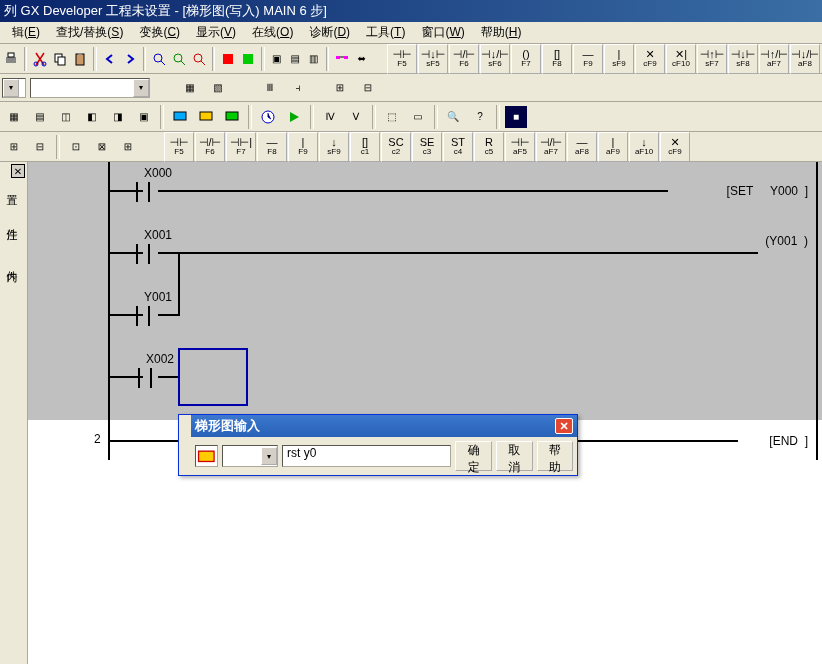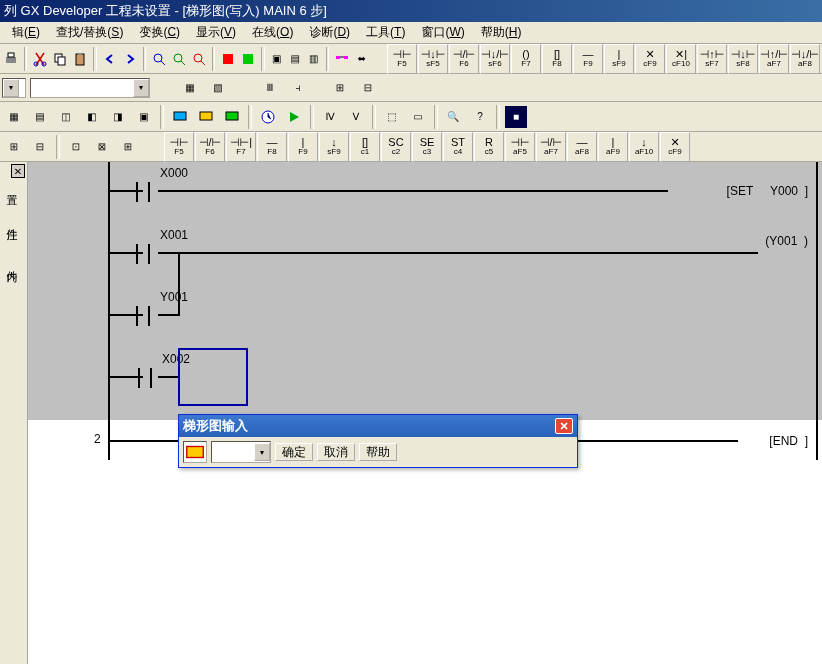--- a/index.html
+++ b/index.html
@@ -27,40 +27,40 @@
 .side-panel { width: 28px; background: #ece9d8; border-right: 1px solid #aca899; position: relative; }
 .side-close { position: absolute; right: 2px; top: 2px; width: 14px; height: 14px; border: 1px solid #000; font-size: 10px; display: flex; align-items: center; justify-content: center; cursor: pointer; background: #d4d0c8; }
 .side-lbl { position: absolute; writing-mode: vertical-lr; font-size: 11px; }
 
 .ladder-area { flex: 1; background: #c0c0c0; position: relative; overflow: hidden; }
 .ladder-white { position: absolute; background: #fff; }
 .rung { position: absolute; left: 0; right: 0; }
 .vbar { position: absolute; width: 2px; background: #000; }
 .hbar { position: absolute; height: 2px; background: #000; top: 18px; }
 .contact { position: absolute; }
-.contact-lbl { position: absolute; top: -16px; font-size: 12px; color: #000; width: 60px; text-align: right; }
+.contact-lbl { position: absolute; top: -16px; font-size: 12px; color: #000; width: 60px; text-align: center; }
 .contact-open { width: 30px; height: 20px; }
 .contact-open::before, .contact-open::after { content: ""; position: absolute; width: 2px; height: 20px; background: #000; top: 0; }
 .contact-open::before { left: 8px; }
 .contact-open::after { right: 8px; }
 
 .coil { position: absolute; font-size: 12px; color: #000; }
 .bracket { position: absolute; display: flex; align-items: center; font-size: 12px; color: #000; }
 
 .sel-box { position: absolute; border: 2px solid #0000aa; background: transparent; }
 
-.dialog { position: absolute; width: 400px; background: #ece9d8; border: 1px solid #0831d9; box-shadow: 2px 2px 4px rgba(0,0,0,0.3); }
+.dialog { position: absolute; width: 400px; background: #ece9d8; border: 1px solid #0831d9; box-shadow: 2px 2px 4px rgba(0,0,0,0.3); padding-left: 12px; }
 .dialog-title { background: linear-gradient(to bottom, #3b78ce, #2861b8); color: #fff; height: 22px; display: flex; align-items: center; justify-content: space-between; padding: 0 4px; font-weight: bold; font-size: 13px; }
 .dialog-close { width: 18px; height: 16px; background: #e24731; border: 1px solid #fff; border-radius: 2px; display: flex; align-items: center; justify-content: center; color: #fff; font-size: 11px; cursor: pointer; }
 .dialog-body { padding: 4px; display: flex; align-items: center; gap: 4px; }
 .dialog-body .icon-btn { width: 24px; height: 22px; border: 1px inset #aca899; background: #fff; display: flex; align-items: center; justify-content: center; }
 .dialog-body .input-combo { width: 60px; height: 22px; border: 1px inset #aca899; background: #fff; display: flex; align-items: center; }
 .dialog-body .input-text { width: 180px; height: 22px; border: 1px inset #aca899; background: #fff; padding: 0 4px; font-size: 12px; }
 .dialog-body input { border: none; outline: none; width: 100%; font-size: 12px; font-family: inherit; }
-.dialog-btn { height: 18px; padding: 0 6px; border: 1px outset #fff; background: #ece9d8; font-size: 12px; cursor: pointer; }
+.dialog-btn { height: 30px; padding: 0 6px; border: 1px outset #fff; background: #ece9d8; font-size: 12px; cursor: pointer; }
 
 .step-num { position: absolute; font-size: 12px; color: #000; }
 </style>
 </head>
 <body>
 
 <div class="title-bar">
   <span>列 GX Developer 工程未设置 - [梯形图(写入)    MAIN    6 步]</span>
 </div>
 
@@ -436,19 +436,20 @@
       <div class="dialog-body">
         <div class="icon-btn">
             <svg viewBox="0 0 16 16">
               <rect x="2" y="4" width="12" height="8" fill="#fc0" stroke="#c00"></rect>
             </svg>
           </div>
         <div class="input-combo">
             <div style="flex:1"></div>
             <div class="combo-btn">▾</div>
           </div>
+        <div class="input-text"><input value="rst y0" style=""></div>
         <button class="dialog-btn">确定</button>
         <button class="dialog-btn">取消</button>
         <button class="dialog-btn">帮助</button>
       </div>
     </div>
   </div>
 </div>
 
 </body></html>

